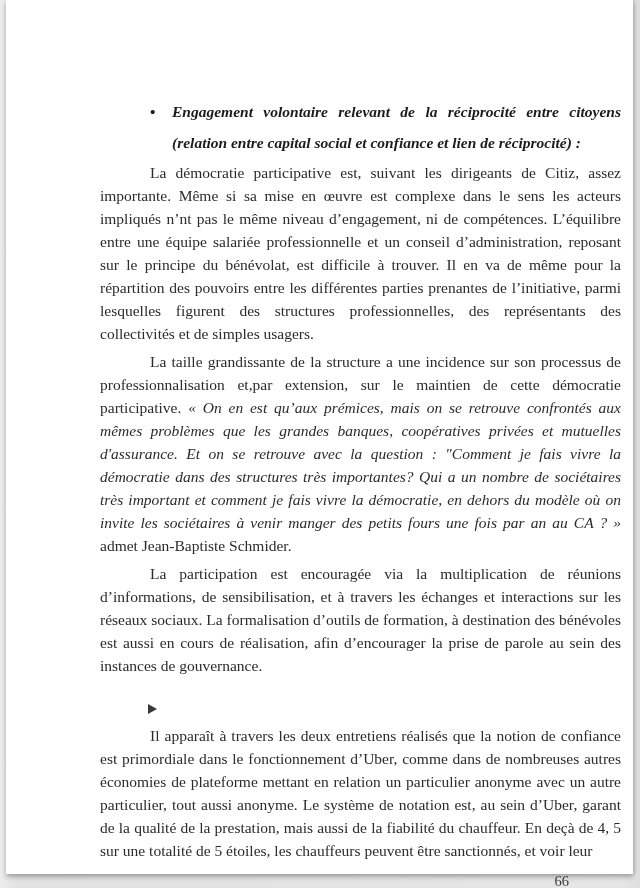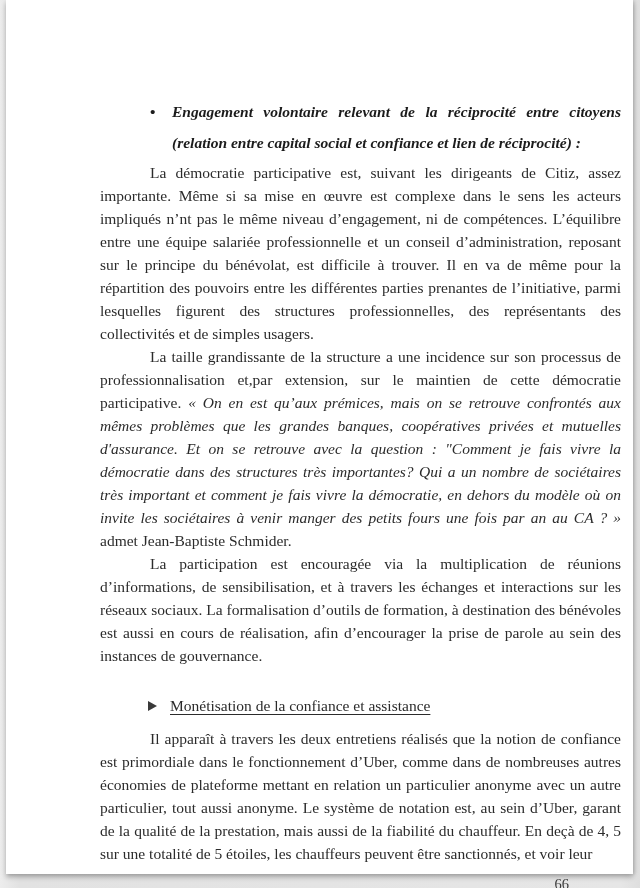--- a/index.html
+++ b/index.html
@@ -48,21 +48,21 @@
   .bullet-marker {
     flex: 0 0 22px;
     font-weight: bold;
   }
   .bullet-heading .ht { flex: 1; font-style: italic; }
   
   p.body-par {
     margin: 0;
     text-indent: 50px;
   }
-  p.body-par + p.body-par { }
+  p.body-par + p.body-par { margin-top: 5px; }
   .quote-italic { font-style: italic; }
   
   .arrow-heading {
     display: flex;
     align-items: center;
     margin: 27px 0 10px 48px;
     line-height: 23px;
     text-align: left;
   }
   .arrow-marker {
@@ -105,21 +105,20 @@
       <p class="body-par">
         <span>La taille grandissante de la structure a une incidence sur son processus de professionnalisation et,par extension, sur le maintien de cette démocratie participative. </span><span class="quote-italic">«  On en est qu’aux prémices, mais on se retrouve confrontés aux mêmes problèmes que les grandes banques, coopératives privées et mutuelles d'assurance. Et on se retrouve avec la question : "Comment je fais vivre la démocratie dans des structures très importantes? Qui a un nombre de sociétaires très important et comment je fais vivre la démocratie, en dehors du modèle où on invite les sociétaires à venir manger des petits fours une fois par an au CA ? »</span><span> admet Jean-Baptiste Schmider.</span>
       </p>
 
       <p class="body-par">La participation est encouragée via la multiplication de réunions d’informations, de sensibilisation, et à travers les échanges et interactions sur les réseaux sociaux. La formalisation d’outils de formation, à destination des bénévoles est aussi en cours de réalisation, afin d’encourager la prise de parole au sein des instances de gouvernance.</p>
 
       <div class="arrow-heading">
         <span class="arrow-marker">
           <span class="tri"></span>
         </span>
-        <span class="ht">Monétisation de la confiance et assistance</span>
       </div>
 
       <p class="body-par">Il apparaît à travers les deux entretiens réalisés que la notion de confiance est primordiale dans le fonctionnement d’Uber, comme dans de nombreuses autres économies de plateforme mettant en relation un particulier anonyme avec un autre particulier, tout aussi anonyme.  Le système de notation est, au sein d’Uber, garant de la qualité de la prestation, mais aussi de la fiabilité du chauffeur. En deçà de 4, 5 sur une totalité de 5 étoiles, les chauffeurs peuvent être sanctionnés, et voir leur</p>
 
       <div class="page-number">66</div>
 
     </div>
   </div>
 </div>
 

